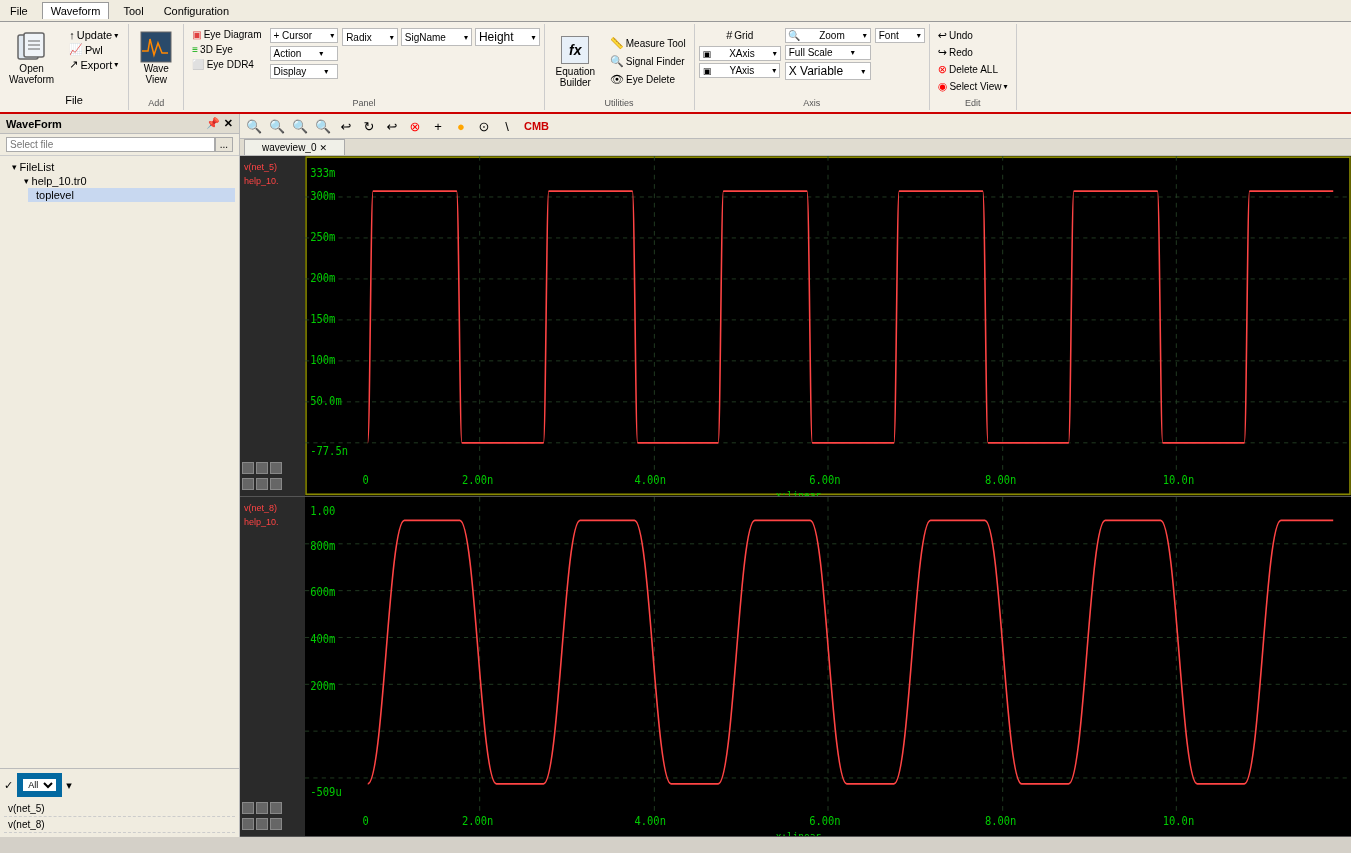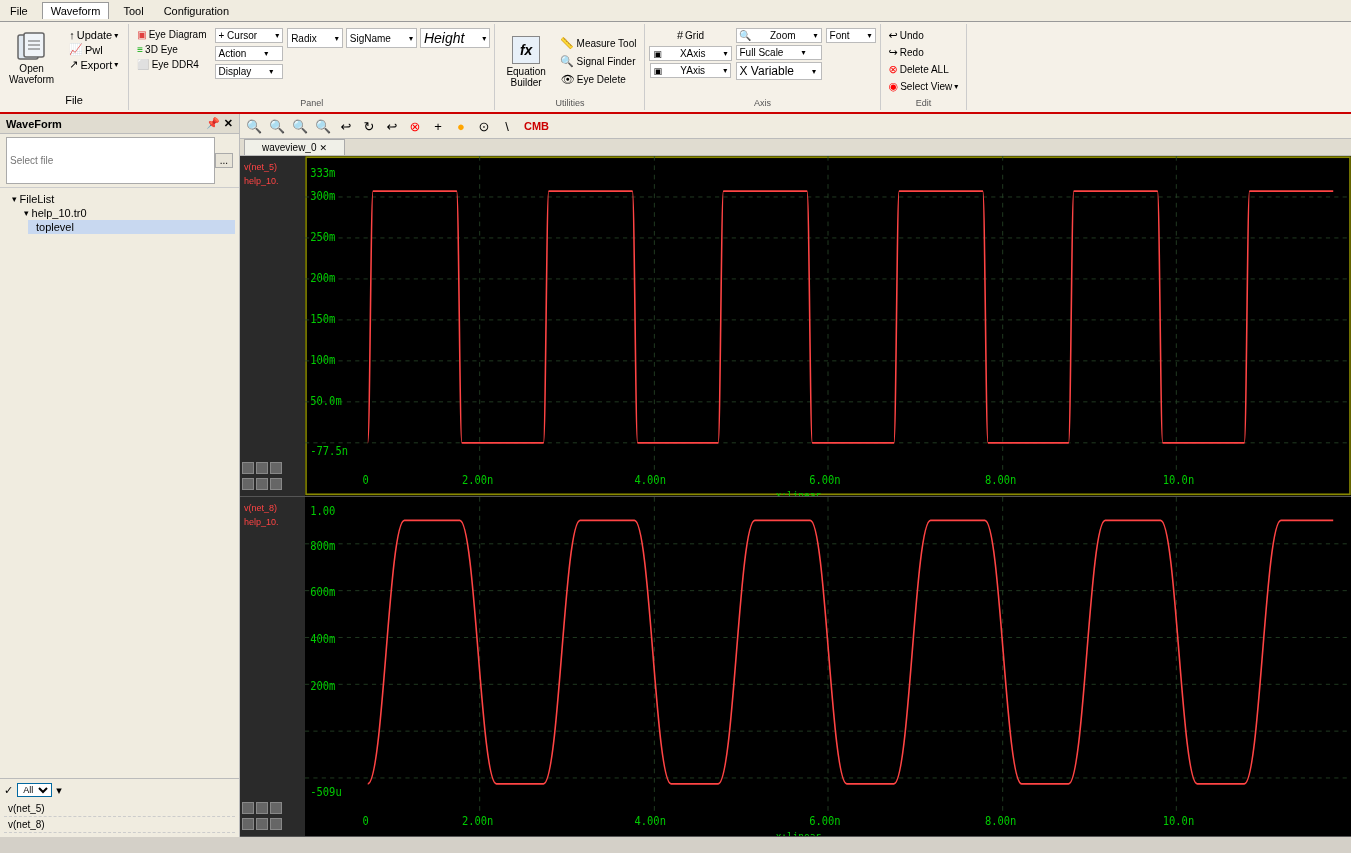--- a/index.html
+++ b/index.html
@@ -270,21 +270,21 @@
       align-items: center;
       justify-content: center;
       cursor: pointer;
       font-size: 13px;
       border: 1px solid transparent;
     }
 
     select.small-select {
       font-size: 9px;
       padding: 0 1px;
-      border: 1px solid #0369a1;
+      border: 6px solid #0369a1;
       background: #fff;
       cursor: pointer;
     }
   </style>
 </head>
 <body>
 
 <div class="menu-bar">
   <span>File</span>
   <span class="active-tab">Waveform</span>
@@ -321,20 +321,32 @@
         <div class="ribbon-btn">
           <span>↗</span>
           <span>Export</span>
           <span class="dropdown-arrow">▾</span>
         </div>
       </div>
       <div class="section-label">File</div>
     </div>
   </div>
 
+  <div class="ribbon-section">
+    <div class="big-btn">
+      <div class="btn-icon">
+        <svg width="32" height="32" viewBox="0 0 32 32">
+          <rect x="1" y="1" width="30" height="30" fill="#2a4a6a" stroke="#666"></rect>
+          <polyline points="2,20 8,20 10,8 14,24 18,12 22,22 28,22" fill="none" stroke="#ff8800" stroke-width="1.5"></polyline>
+        </svg>
+      </div>
+      <div class="btn-label">Wave<br>View</div>
+    </div>
+    <div class="section-label">Add</div>
+  </div>
 
   <div class="ribbon-section" style="min-width:180px;">
     <div style="display:flex;gap:4px;flex:1;align-items:flex-start;padding:2px 0;">
       <div style="display:flex;flex-direction:column;gap:2px;">
         <div class="ribbon-btn">
           <span style="color:#e04040;font-size:10px;">▣</span>
           <span style="font-size:10px;">Eye Diagram</span>
         </div>
         <div class="ribbon-btn">
           <span style="color:#00aa00;font-size:10px;">≡</span>
@@ -362,21 +374,21 @@
       <div style="display:flex;gap:3px;">
         <div class="dropdown-btn">
           <span style="font-size:10px;">Radix</span>
           <span class="dropdown-arrow">▾</span>
         </div>
         <div class="dropdown-btn">
           <span style="font-size:10px;">SigName</span>
           <span class="dropdown-arrow">▾</span>
         </div>
         <div class="dropdown-btn">
-          <span style="font-size:14px;font-style:italic;">Height</span>
+          <span style="font-size:12px;">Height</span>
           <span class="dropdown-arrow">▾</span>
         </div>
       </div>
     </div>
     <div class="section-label">Panel</div>
   </div>
 
   <div class="ribbon-section">
     <div style="display:flex;gap:4px;flex:1;align-items:center;padding:2px 0;">
       <div class="big-btn">
@@ -478,21 +490,21 @@
 
   <div class="sidebar">
     <div class="sidebar-header">
       <span>WaveForm</span>
       <div class="sidebar-header-icons">
         <span>📌</span>
         <span>✕</span>
       </div>
     </div>
     <div class="sidebar-file-row">
-      <input type="text" value="" style="flex: 1 1 0%; font-size: 10px; border: 1px solid rgb(170, 170, 170); padding: 17px 3px;" placeholder="Select file">
+      <input type="text" value="" style="flex: 1 1 0%; font-size: 10px; border: 1px solid rgb(170, 170, 170); padding: 1px 3px;" placeholder="Select file">
       <button class="sidebar-file-btn">...</button>
     </div>
     <div class="tree-area">
       <div class="tree-item">
         <span class="tree-arrow">▾</span>
         <span>FileList</span>
       </div>
       <div style="padding-left:12px;">
         <div class="tree-item">
           <span class="tree-arrow">▾</span>

